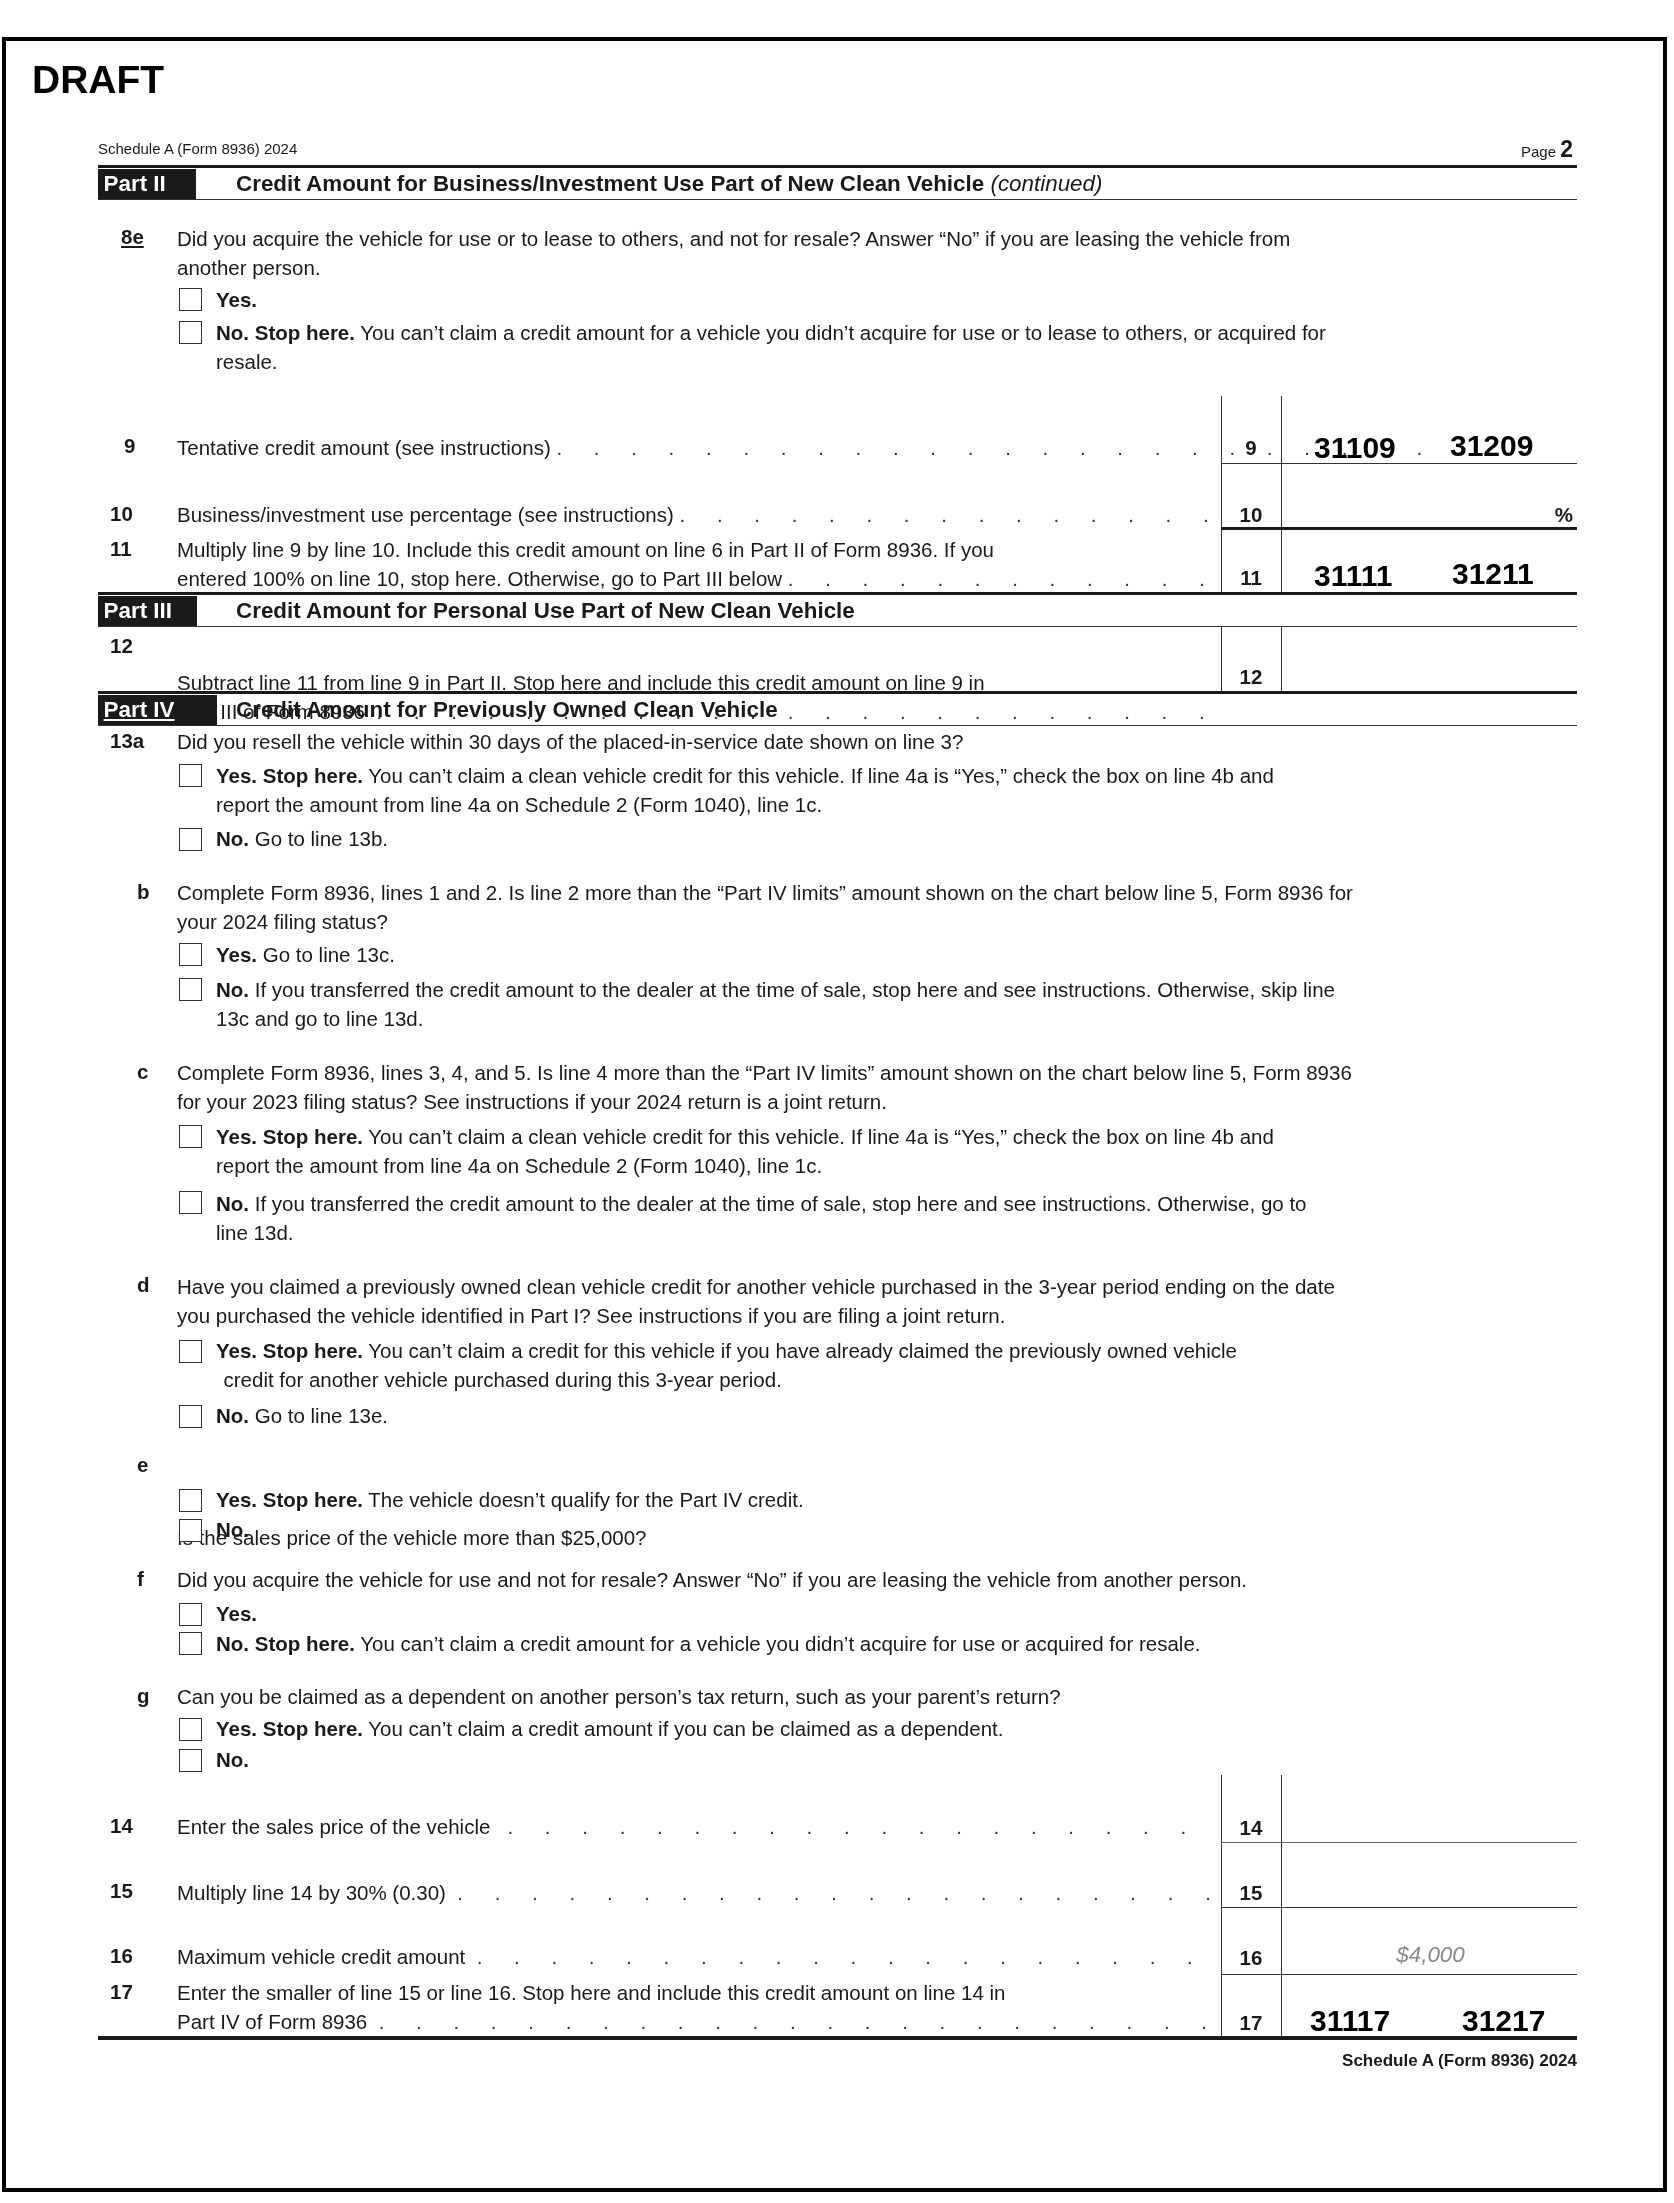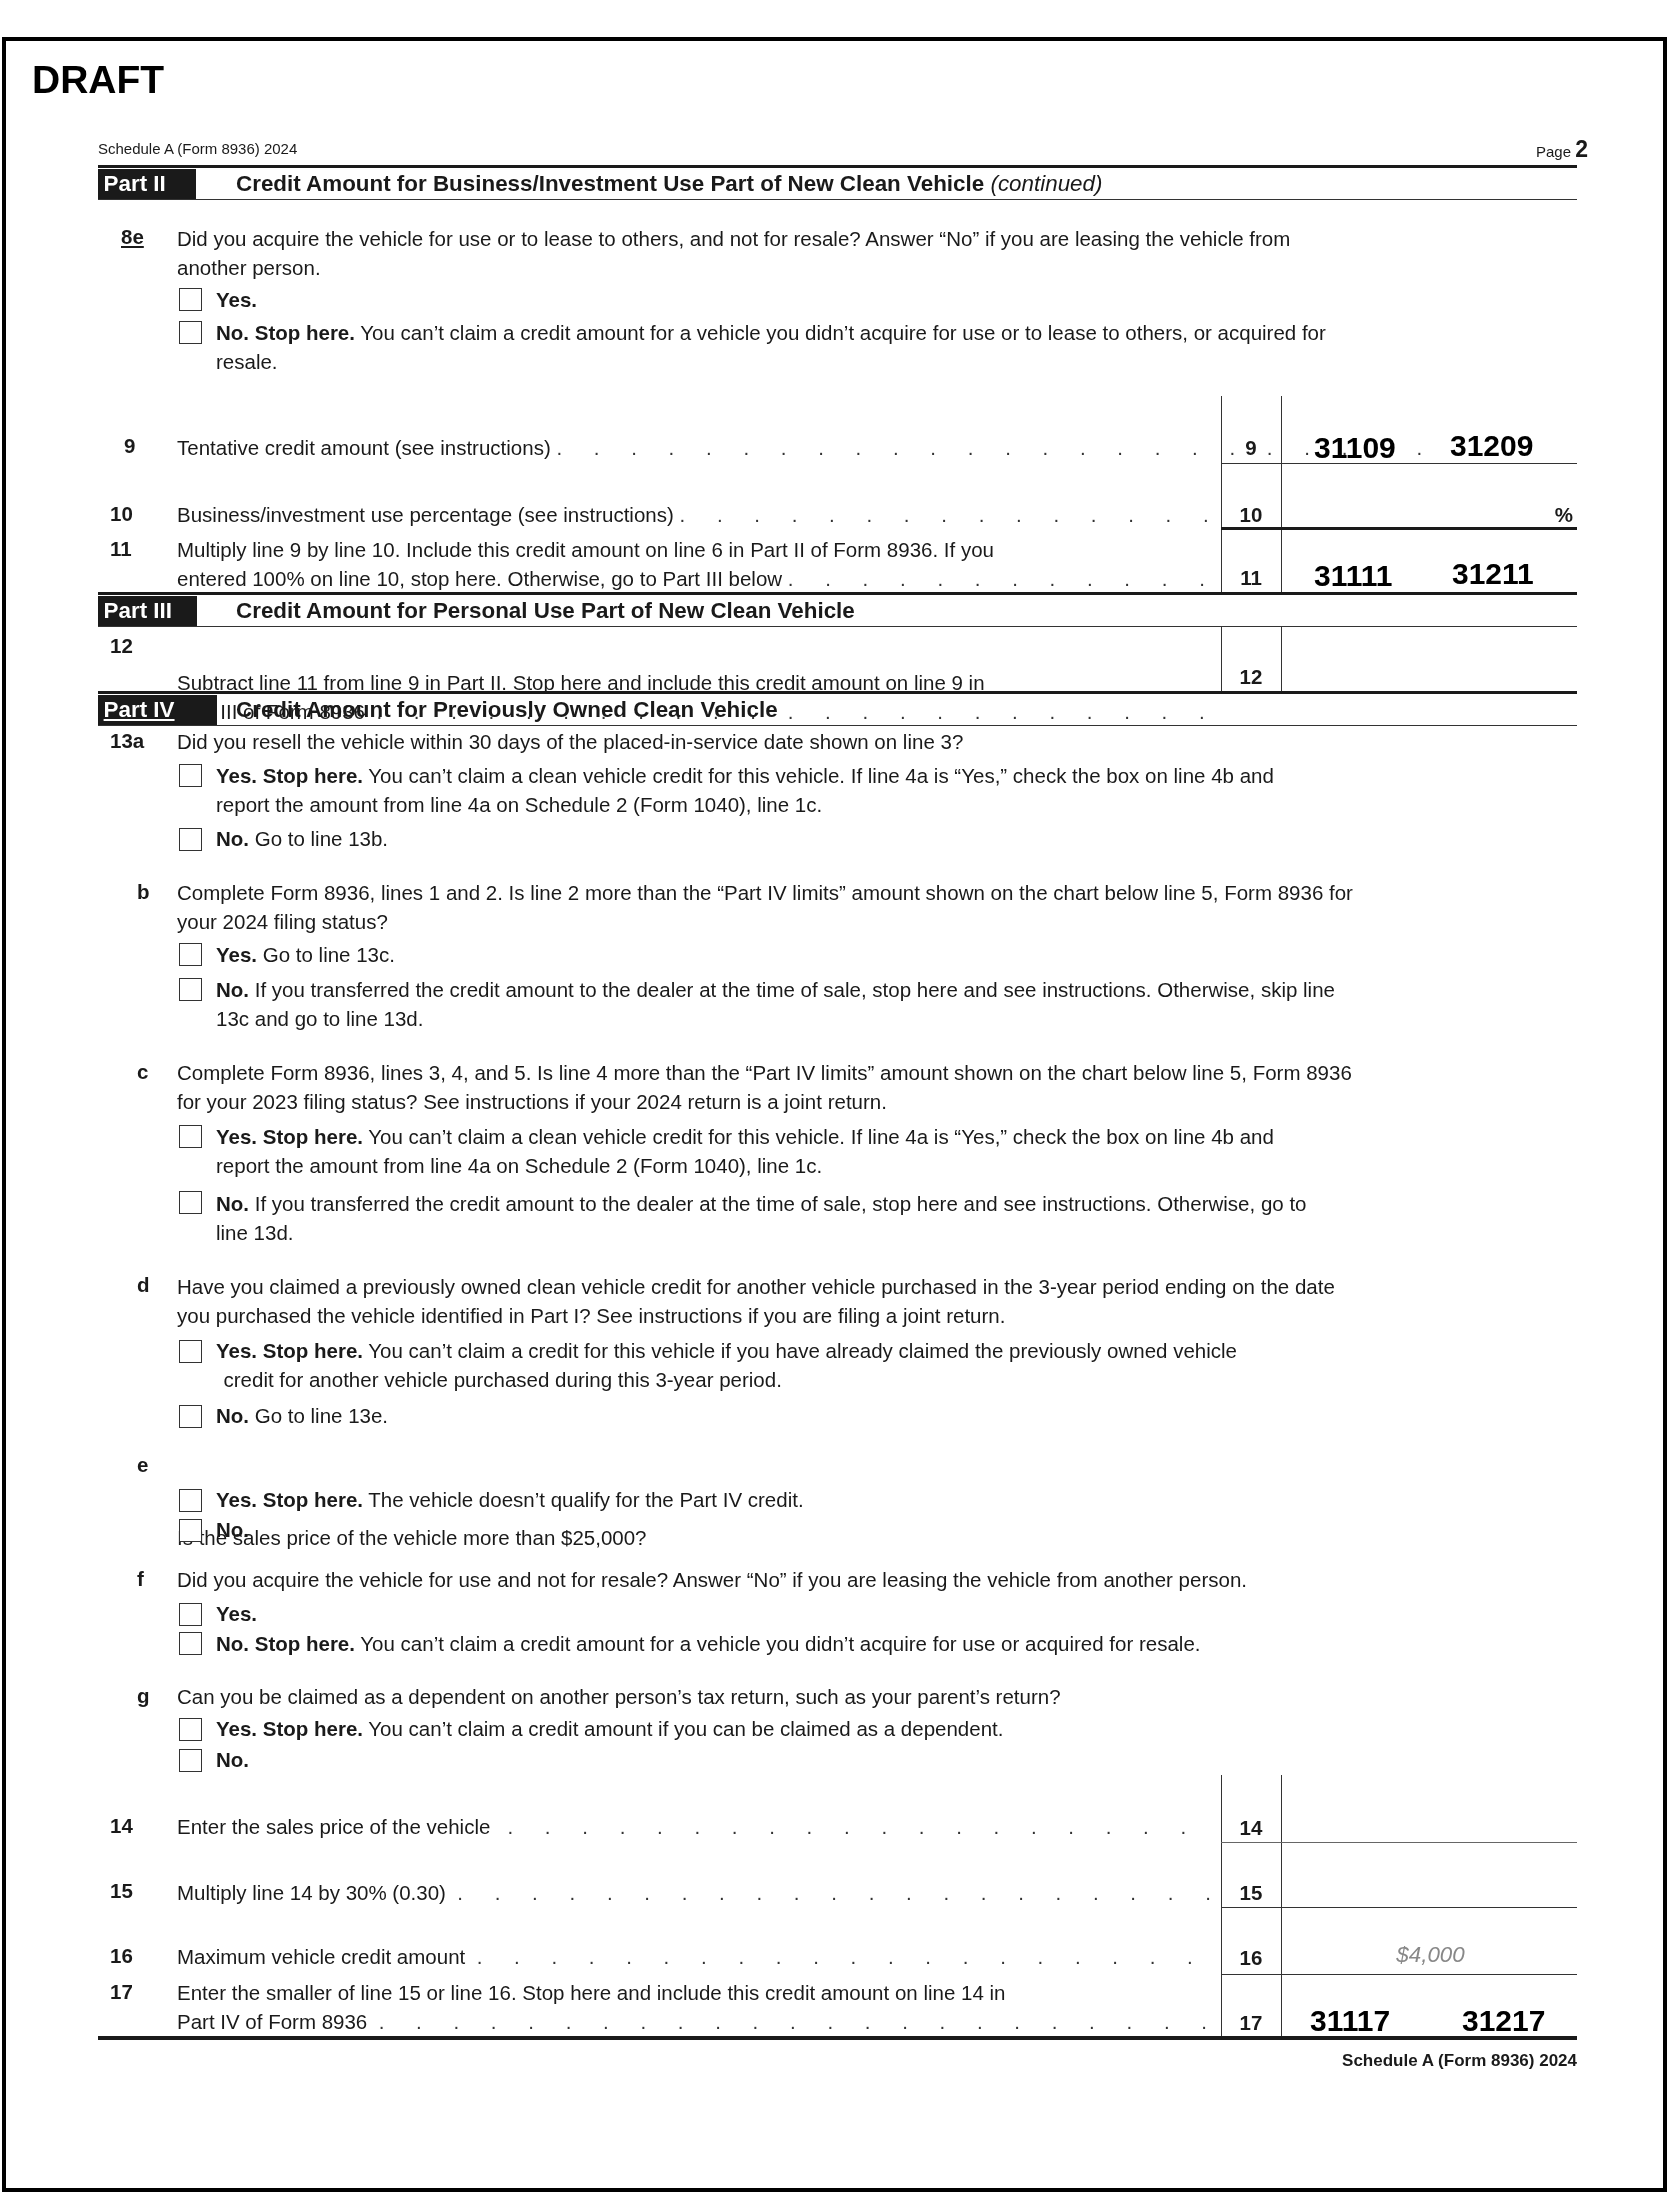--- a/index.html
+++ b/index.html
@@ -3,21 +3,21 @@
 <meta charset="utf-8">
 <style>
   html, body { margin: 0; padding: 0; background: #ffffff; }
   body { width: 1674px; height: 2204px; position: relative; overflow: hidden;
          font-family: "Liberation Sans", sans-serif; color: #1a1a1a; }
   .frame { position: absolute; left: 1.9px; top: 37px; width: 1665px; height: 2155px;
            border: 4.7px solid #000; box-sizing: border-box; }
   .abs { position: absolute; white-space: nowrap; }
   .draft { left: 32px; top: 58px; font-size: 39px; font-weight: bold; color: #000; letter-spacing: 0px; }
   .hdr-left { left: 98px; top: 140px; font-size: 15px; }
-  .hdr-right { right: 86px; top: 136px; font-size: 15px; text-align: right; }
+  .hdr-right { right: 101px; top: 136px; font-size: 15px; text-align: right; }
   .hdr-right b { font-size: 23px; }
   .rule-thick { position: absolute; left: 98px; width: 1479px; height: 2.8px; background: #1a1a1a; }
   .rule-thin  { position: absolute; left: 98px; width: 1479px; height: 0.9px; background: #333; }
   .part-bar { position: absolute; left: 98px; width: 1479px; height: 30px; }
   .part-label { position: absolute; left: 0; top: 0; height: 30px; background: #1a1a1a; color: #fff;
                 font-weight: bold; font-size: 22.4px; line-height: 30px; padding: 0 5.6px; box-sizing: border-box; }
   .part-title { position: absolute; top: 0; left: 138px; font-weight: bold; font-size: 22.4px; line-height: 30px; }
   .part-title i { font-weight: normal; }
   .ln { position: absolute; left: 110px; font-size: 20.5px; font-weight: bold; width: 47px; }
   .ln.sub { left: 137px; }

